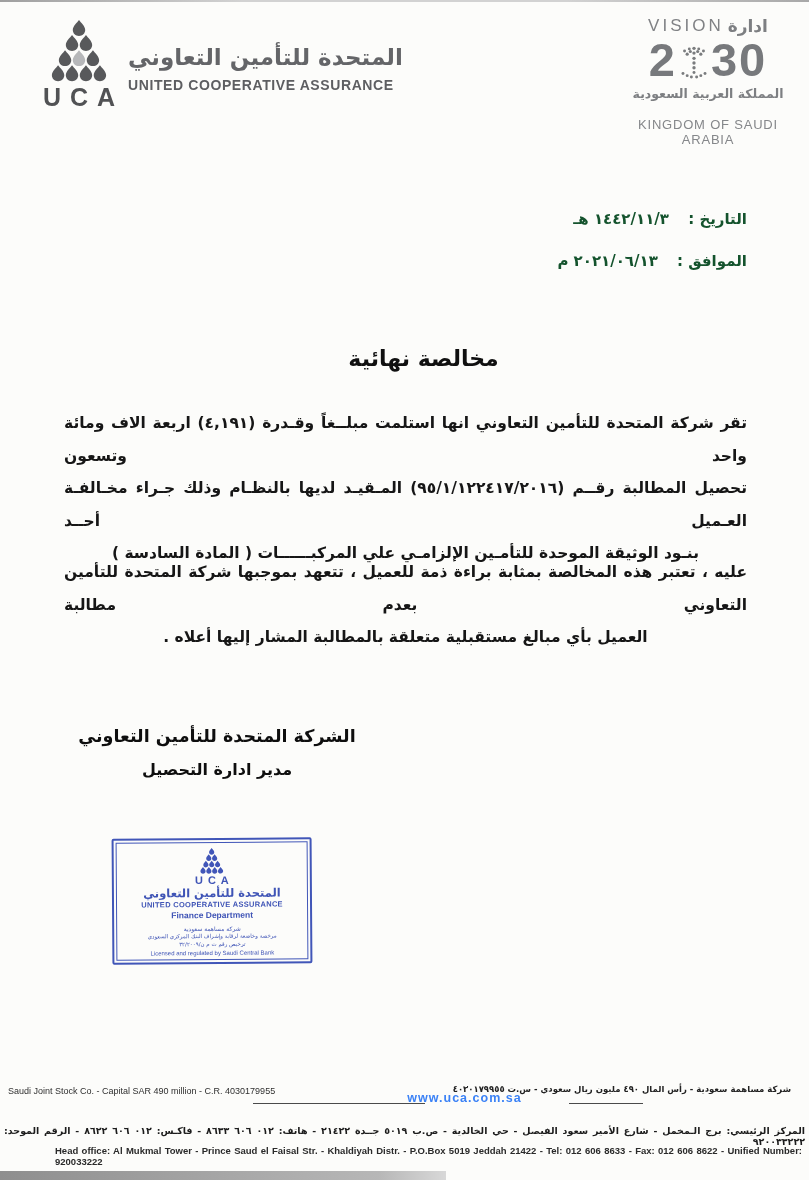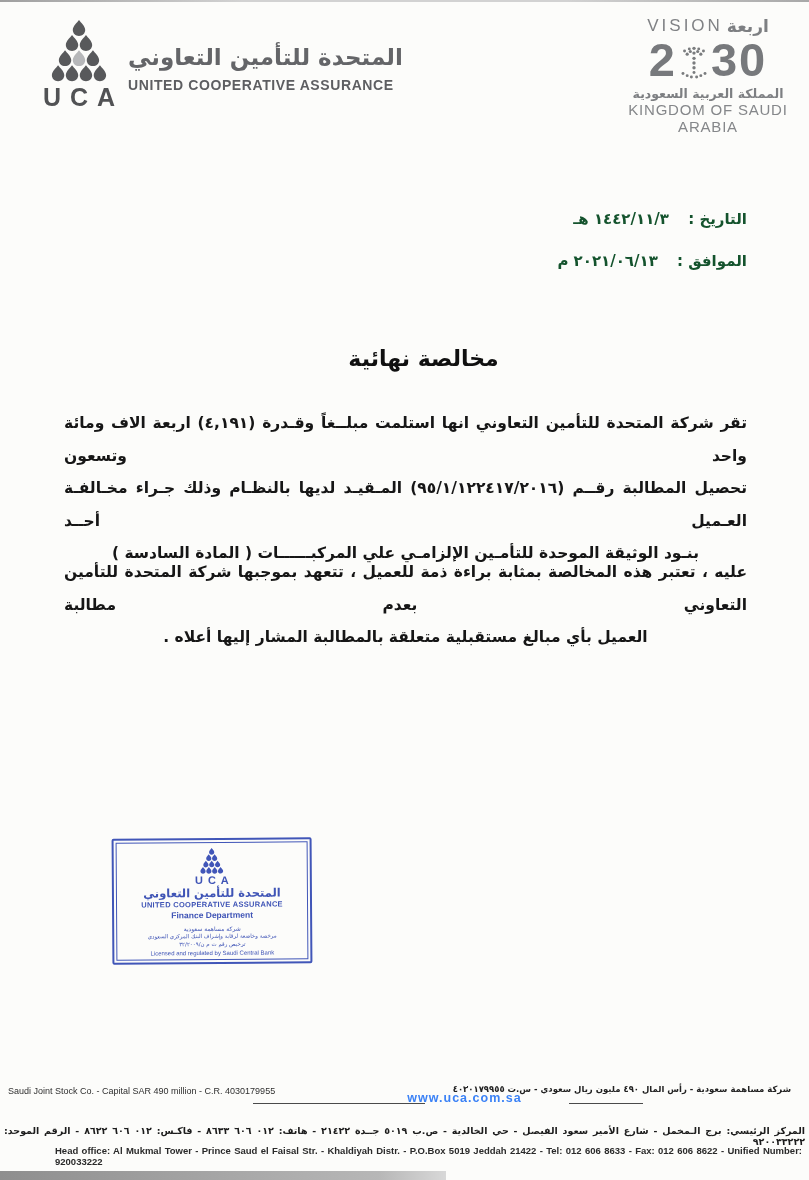--- a/index.html
+++ b/index.html
@@ -20,22 +20,22 @@
 
   .vision{position:absolute;right:16px;top:16px;width:170px;text-align:center;color:#7d7f82;}
   .v-row1{display:flex;justify-content:center;align-items:center;gap:4px;font-size:17px;}
   .v-en{font-family:"Liberation Sans",sans-serif;letter-spacing:3px;color:#808285;}
   .v-ar{font-weight:bold;}
   .v-year{display:flex;justify-content:center;align-items:flex-end;
         font-family:"Liberation Sans",sans-serif;font-weight:bold;font-size:47px;
         letter-spacing:2px;color:#77797c;line-height:.95;margin-top:2px;}
   .v-year svg{width:32px;height:42px;margin:0 1px;}
   .v-country-ar{direction:rtl;font-size:12.5px;font-weight:bold;margin-top:3px;}
-  .v-country-en{font-family:"Liberation Sans",sans-serif;font-size:15px;
-        letter-spacing:.8px;color:#85878a;margin-top:0;}
+  .v-country-en{font-family:"Liberation Sans",sans-serif;font-size:13px;
+        letter-spacing:.8px;color:#85878a;margin-top:16px;}
 
   
   .dates{position:absolute;right:62px;top:198px;direction:rtl;text-align:right;
         font-size:15px;font-weight:bold;color:#14532d;line-height:42px;}
   .dates .val{margin-right:14px;}
 
   
   .title{position:absolute;top:346px;left:0;right:0;text-align:center;padding-left:38px;
         font-size:22px;font-weight:bold;color:#101010;}
   .para{position:absolute;right:62px;left:64px;direction:rtl;font-size:15.5px;
@@ -110,21 +110,21 @@
     <div class="uca-abbr">UCA</div>
   </div>
   <div class="brand">
     <div class="brand-ar">المتحدة للتأمين التعاوني</div>
     <div class="brand-en">UNITED COOPERATIVE ASSURANCE</div>
   </div>
 
   <div class="vision">
     <div class="v-row1">
       <span class="v-en">VISION</span>
-      <span class="v-ar">اربعة</span>
+      <span class="v-ar">ادارة</span>
     </div>
     <div class="v-year">
       <span>2</span>
       <svg viewBox="0 0 30 40" fill="#7a7c7e">
         <circle cx="15" cy="7" r="1.6"></circle>
           <circle cx="15" cy="11.5" r="1.6"></circle>
         <circle cx="11.5" cy="10" r="1.5"></circle>
           <circle cx="18.5" cy="10" r="1.5"></circle>
         <circle cx="8.5" cy="12.5" r="1.5"></circle>
           <circle cx="21.5" cy="12.5" r="1.5"></circle>
@@ -166,20 +166,24 @@
     <div class="jline">تقر شركة المتحدة للتأمين التعاوني انها استلمت مبلــغاً وقـدرة (٤,١٩١) اربعة الاف ومائة واحد وتسعون</div>
     <div class="jline">تحصيل المطالبة رقــم (٩٥/١/١٢٢٤١٧/٢٠١٦) المـقيـد لديها بالنظـام وذلك جـراء مخـالفـة العـميل أحــد</div>
     <div class="rline">بنـود الوثيقة الموحدة للتأمـين الإلزامـي علي المركبــــــات ( المادة السادسة )</div>
   </div>
 
   <div class="para para2">
     <div class="jline">عليه ، تعتبر هذه المخالصة بمثابة براءة ذمة للعميل ، تتعهد بموجبها شركة المتحدة للتأمين التعاوني بعدم مطالبة</div>
     <div class="rline">العميل بأي مبالغ مستقبلية متعلقة بالمطالبة المشار إليها أعلاه .</div>
   </div>
 
+  <div class="sig">
+    <div class="sig-company">الشركة المتحدة للتأمين التعاوني</div>
+    <div class="sig-role">مدير ادارة  التحصيل</div>
+  </div>
 
   <div class="stamp">
     <div class="stamp-inner">
       <svg viewBox="0 0 70 80" fill="#4156b8">
         <use href="#drop" x="27" y="0"></use>
         <use href="#drop" x="18" y="19.5"></use>
           <use href="#drop" x="36" y="19.5"></use>
         <use href="#drop" x="9" y="39"></use>
           <use href="#drop" x="27" y="39"></use>
           <use href="#drop" x="45" y="39"></use>

